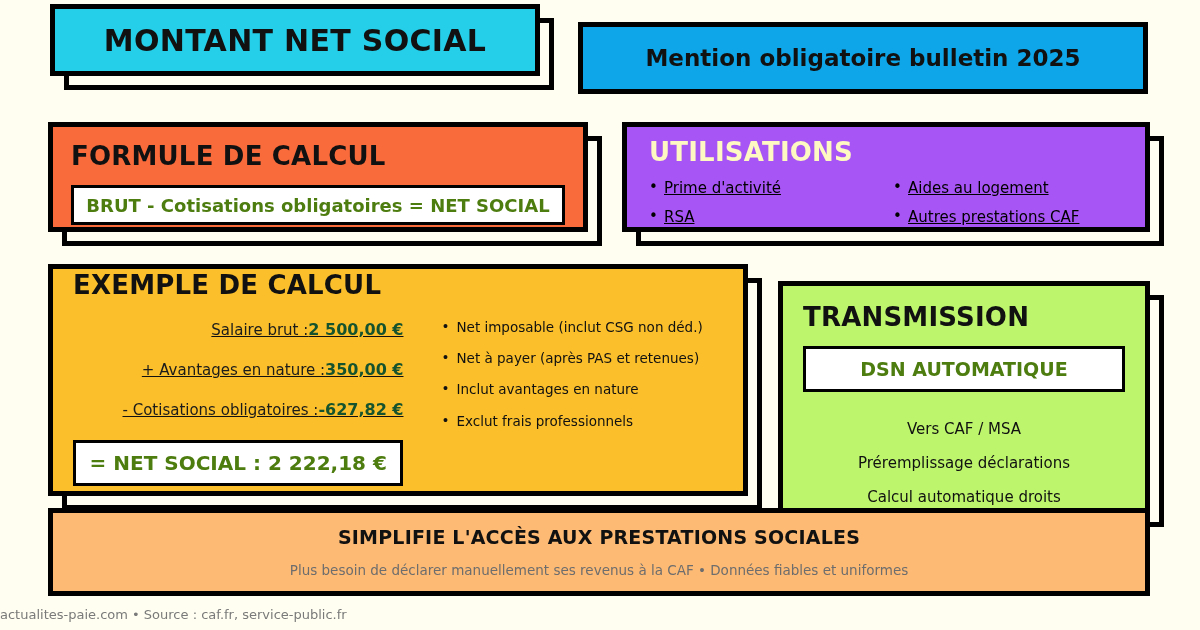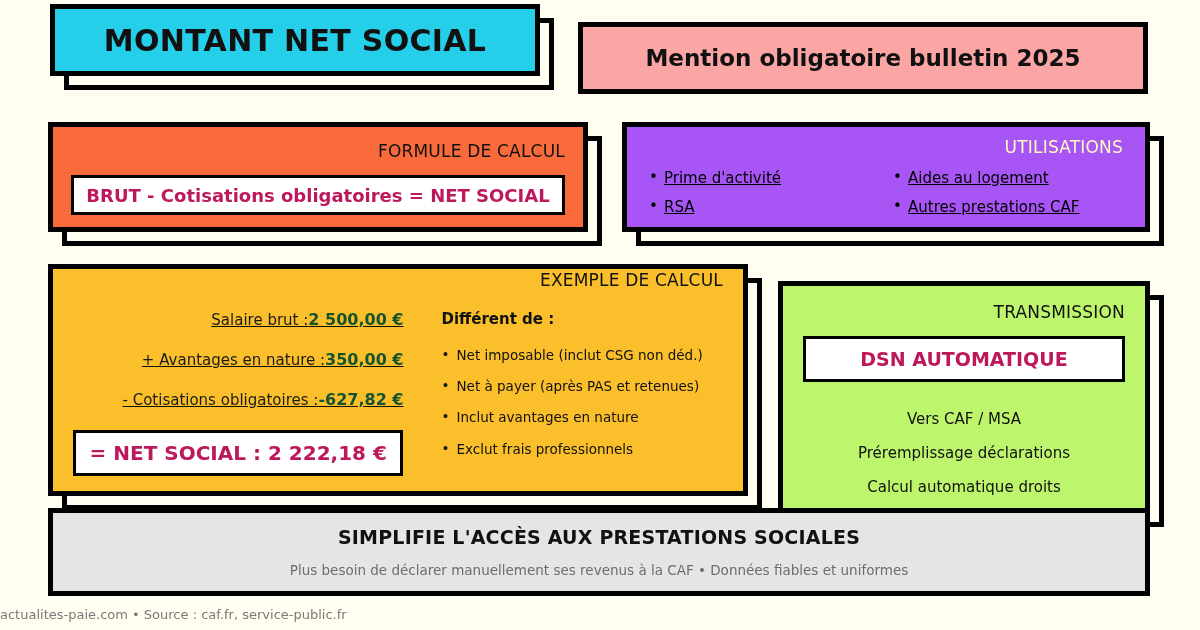--- a/index.html
+++ b/index.html
@@ -56,37 +56,37 @@
     text-align: center;
     letter-spacing: .3px;
   }
   .hdr-sub {
     font-size: 23px;
     font-weight: bold;
     text-align: center;
   }
 
   .sec-title {
-    font-size: 17px;
-    font-weight: normal;
-    text-align: right;
+    font-size: 26px;
+    font-weight: bold;
+    text-align: left;
     letter-spacing: .2px;
   }
   .sec-title.light { color: #fef9c3; }
 
   
   .strip {
     background: #FFFFFF;
     border: 3px solid #000000;
     box-sizing: border-box;
     display: flex;
     align-items: center;
     justify-content: center;
     font-weight: bold;
-    color: #be185d;
+    color: #4d7c0f;
   }
 
   
   .bul {
     list-style: none;
     margin: 0;
     padding: 0;
   }
   .bul li {
     position: relative;
@@ -166,21 +166,21 @@
 <div id="canvas">
 
   <div class="card" style="left:50px; top:4px; width:490px; height:72px;">
     <div class="ghost"></div>
     <div class="panel" style="background:#25CFEA; display:flex; align-items:center; justify-content:center;">
       <div class="hdr-title">MONTANT NET SOCIAL</div>
     </div>
   </div>
 
   <div class="card plain" style="left:578px; top:22px; width:570px; height:72px;">
-    <div class="panel" style="background:#fca5a5; display:flex; align-items:center; justify-content:center;">
+    <div class="panel" style="background:#0ea5e9; display:flex; align-items:center; justify-content:center;">
       <div class="hdr-sub">Mention obligatoire bulletin 2025</div>
     </div>
   </div>
 
   <div class="card" style="left:48px; top:122px; width:540px; height:110px;">
     <div class="ghost"></div>
     <div class="panel" style="background:#FA6B3B; padding:14px 18px;">
       <div class="sec-title">FORMULE DE CALCUL</div>
       <div class="strip" style="margin-top:14px; height:40px; font-size:18px;">
         <span>BRUT - Cotisations obligatoires = NET SOCIAL</span>
@@ -228,21 +228,20 @@
           <div class="calc-row">
             <span class="lbl">- Cotisations obligatoires :</span>
             <span class="val">-627,82 €</span>
           </div>
           <div class="strip" style="height:46px; font-size:20px; margin-top:4px;">
             <span>= NET SOCIAL : 2 222,18 €</span>
           </div>
         </div>
 
         <div style="width:46%; padding-left:22px;">
-          <div class="diff-head">Différent de :</div>
           <ul class="bul diff-list">
             <li>Net imposable (inclut CSG non déd.)</li>
             <li>Net à payer (après PAS et retenues)</li>
             <li>Inclut avantages en nature</li>
             <li>Exclut frais professionnels</li>
           </ul>
         </div>
       </div>
     </div>
   </div>
@@ -256,21 +255,21 @@
       </div>
       <div style="margin-top:28px;">
         <div class="trans-line">Vers CAF / MSA</div>
         <div class="trans-line">Préremplissage déclarations</div>
         <div class="trans-line">Calcul automatique droits</div>
       </div>
     </div>
   </div>
 
   <div class="card plain" style="left:48px; top:508px; width:1102px; height:88px;">
-    <div class="panel" style="background:#e5e5e5; display:flex; flex-direction:column; justify-content:center;">
+    <div class="panel" style="background:#fdba74; display:flex; flex-direction:column; justify-content:center;">
       <div class="banner-title">SIMPLIFIE L'ACCÈS AUX PRESTATIONS SOCIALES</div>
       <div class="banner-sub">Plus besoin de déclarer manuellement ses revenus à la CAF • Données fiables et uniformes</div>
     </div>
   </div>
 
   <div class="footer">actualites-paie.com • Source : caf.fr, service-public.fr</div>
 
 </div>
 
 </body></html>

